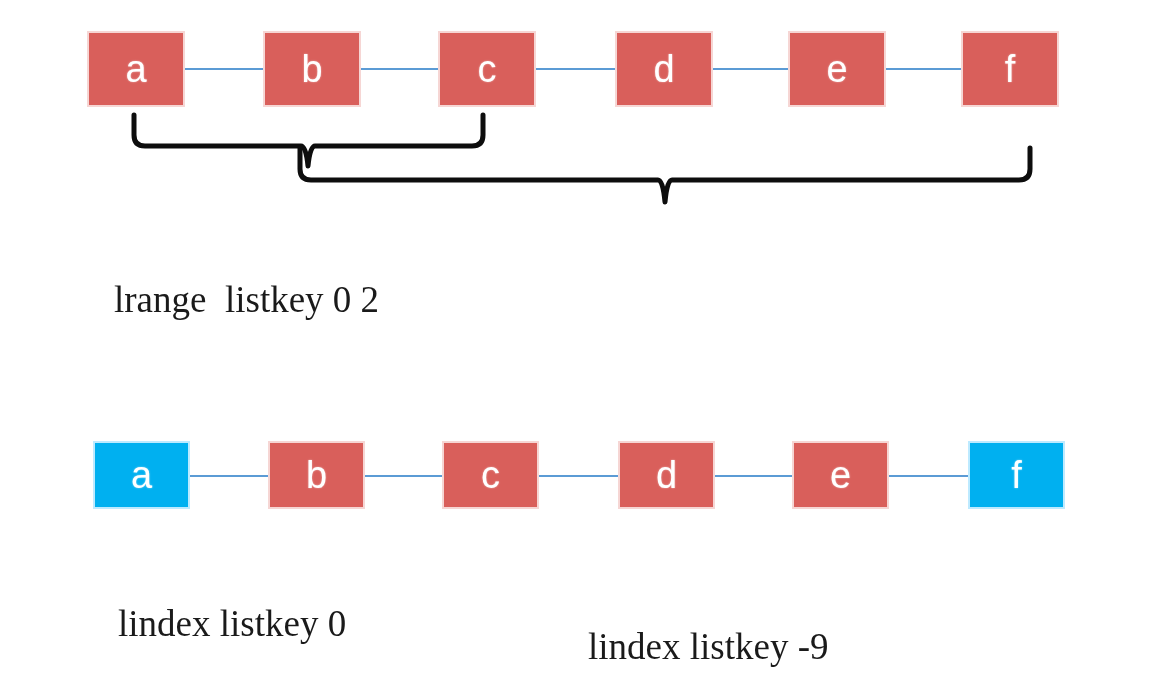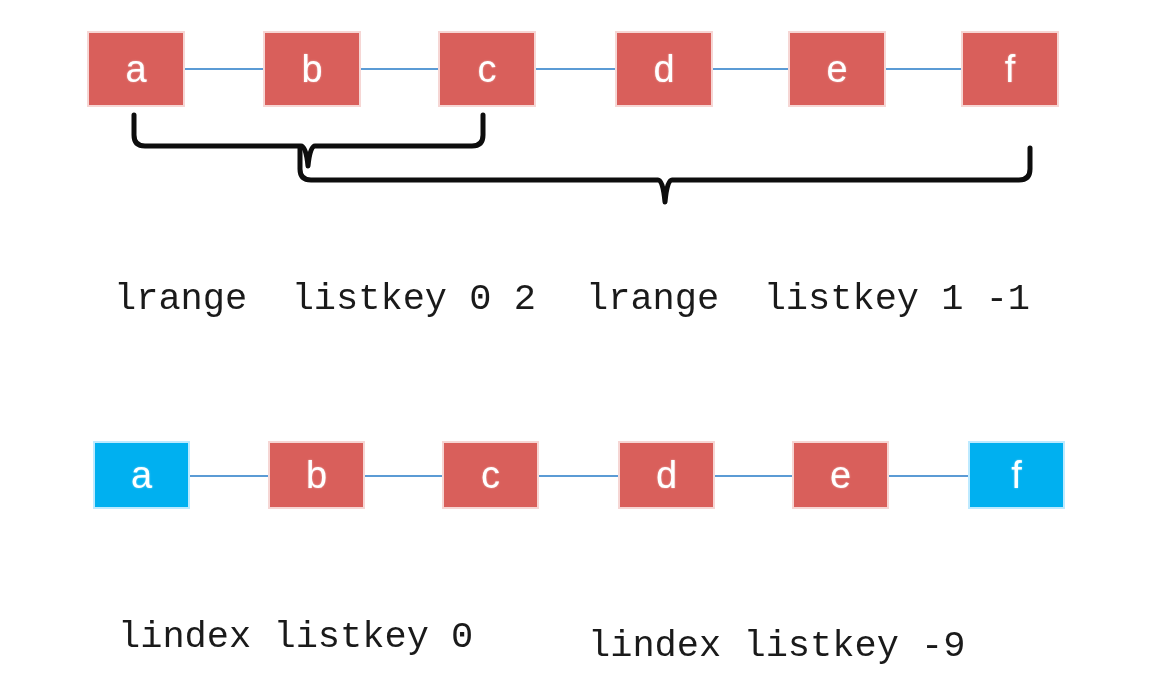--- a/index.html
+++ b/index.html
@@ -46,21 +46,21 @@
     box-shadow: 0 0 0 2px #bdeaff;
   }
   .edge {
     position: absolute;
     height: 2px;
     background: #5b9bd5;
   }
   .caption {
     position: absolute;
     color: #1a1a1a;
-    font-family: Liberation Mono, monospace;
+    font-family: Liberation Serif, serif;
     font-size: 37px;
     line-height: 1;
     white-space: pre;
     font-weight: 400;
   }
   svg.braces {
     position: absolute;
     left: 0;
     top: 0;
     width: 1150px;
@@ -126,17 +126,16 @@
       </div>
       <div class="node red" style="left: 794px; top: 443px; width: 93px; height: 64px;">
         <span>e</span>
       </div>
       <div class="node cyan" style="left: 970px; top: 443px; width: 93px; height: 64px;">
         <span>f</span>
       </div>
     </div>
 
   <div class="caption" style="left: 114px; top: 281px;">lrange  listkey 0 2</div>
-  <div class="caption" style="left: 586px; top: 281px;">lrange  listkey 1 -1</div>
-  <div class="caption" style="left: 118px; top: 619px;">lindex listkey 0</div>
+  <div class="caption" style="left: 118px; top: 605px;">lindex listkey 0</div>
   <div class="caption" style="left: 588px; top: 628px;">lindex listkey -9</div>
 
 </div>
 
 </body></html>

